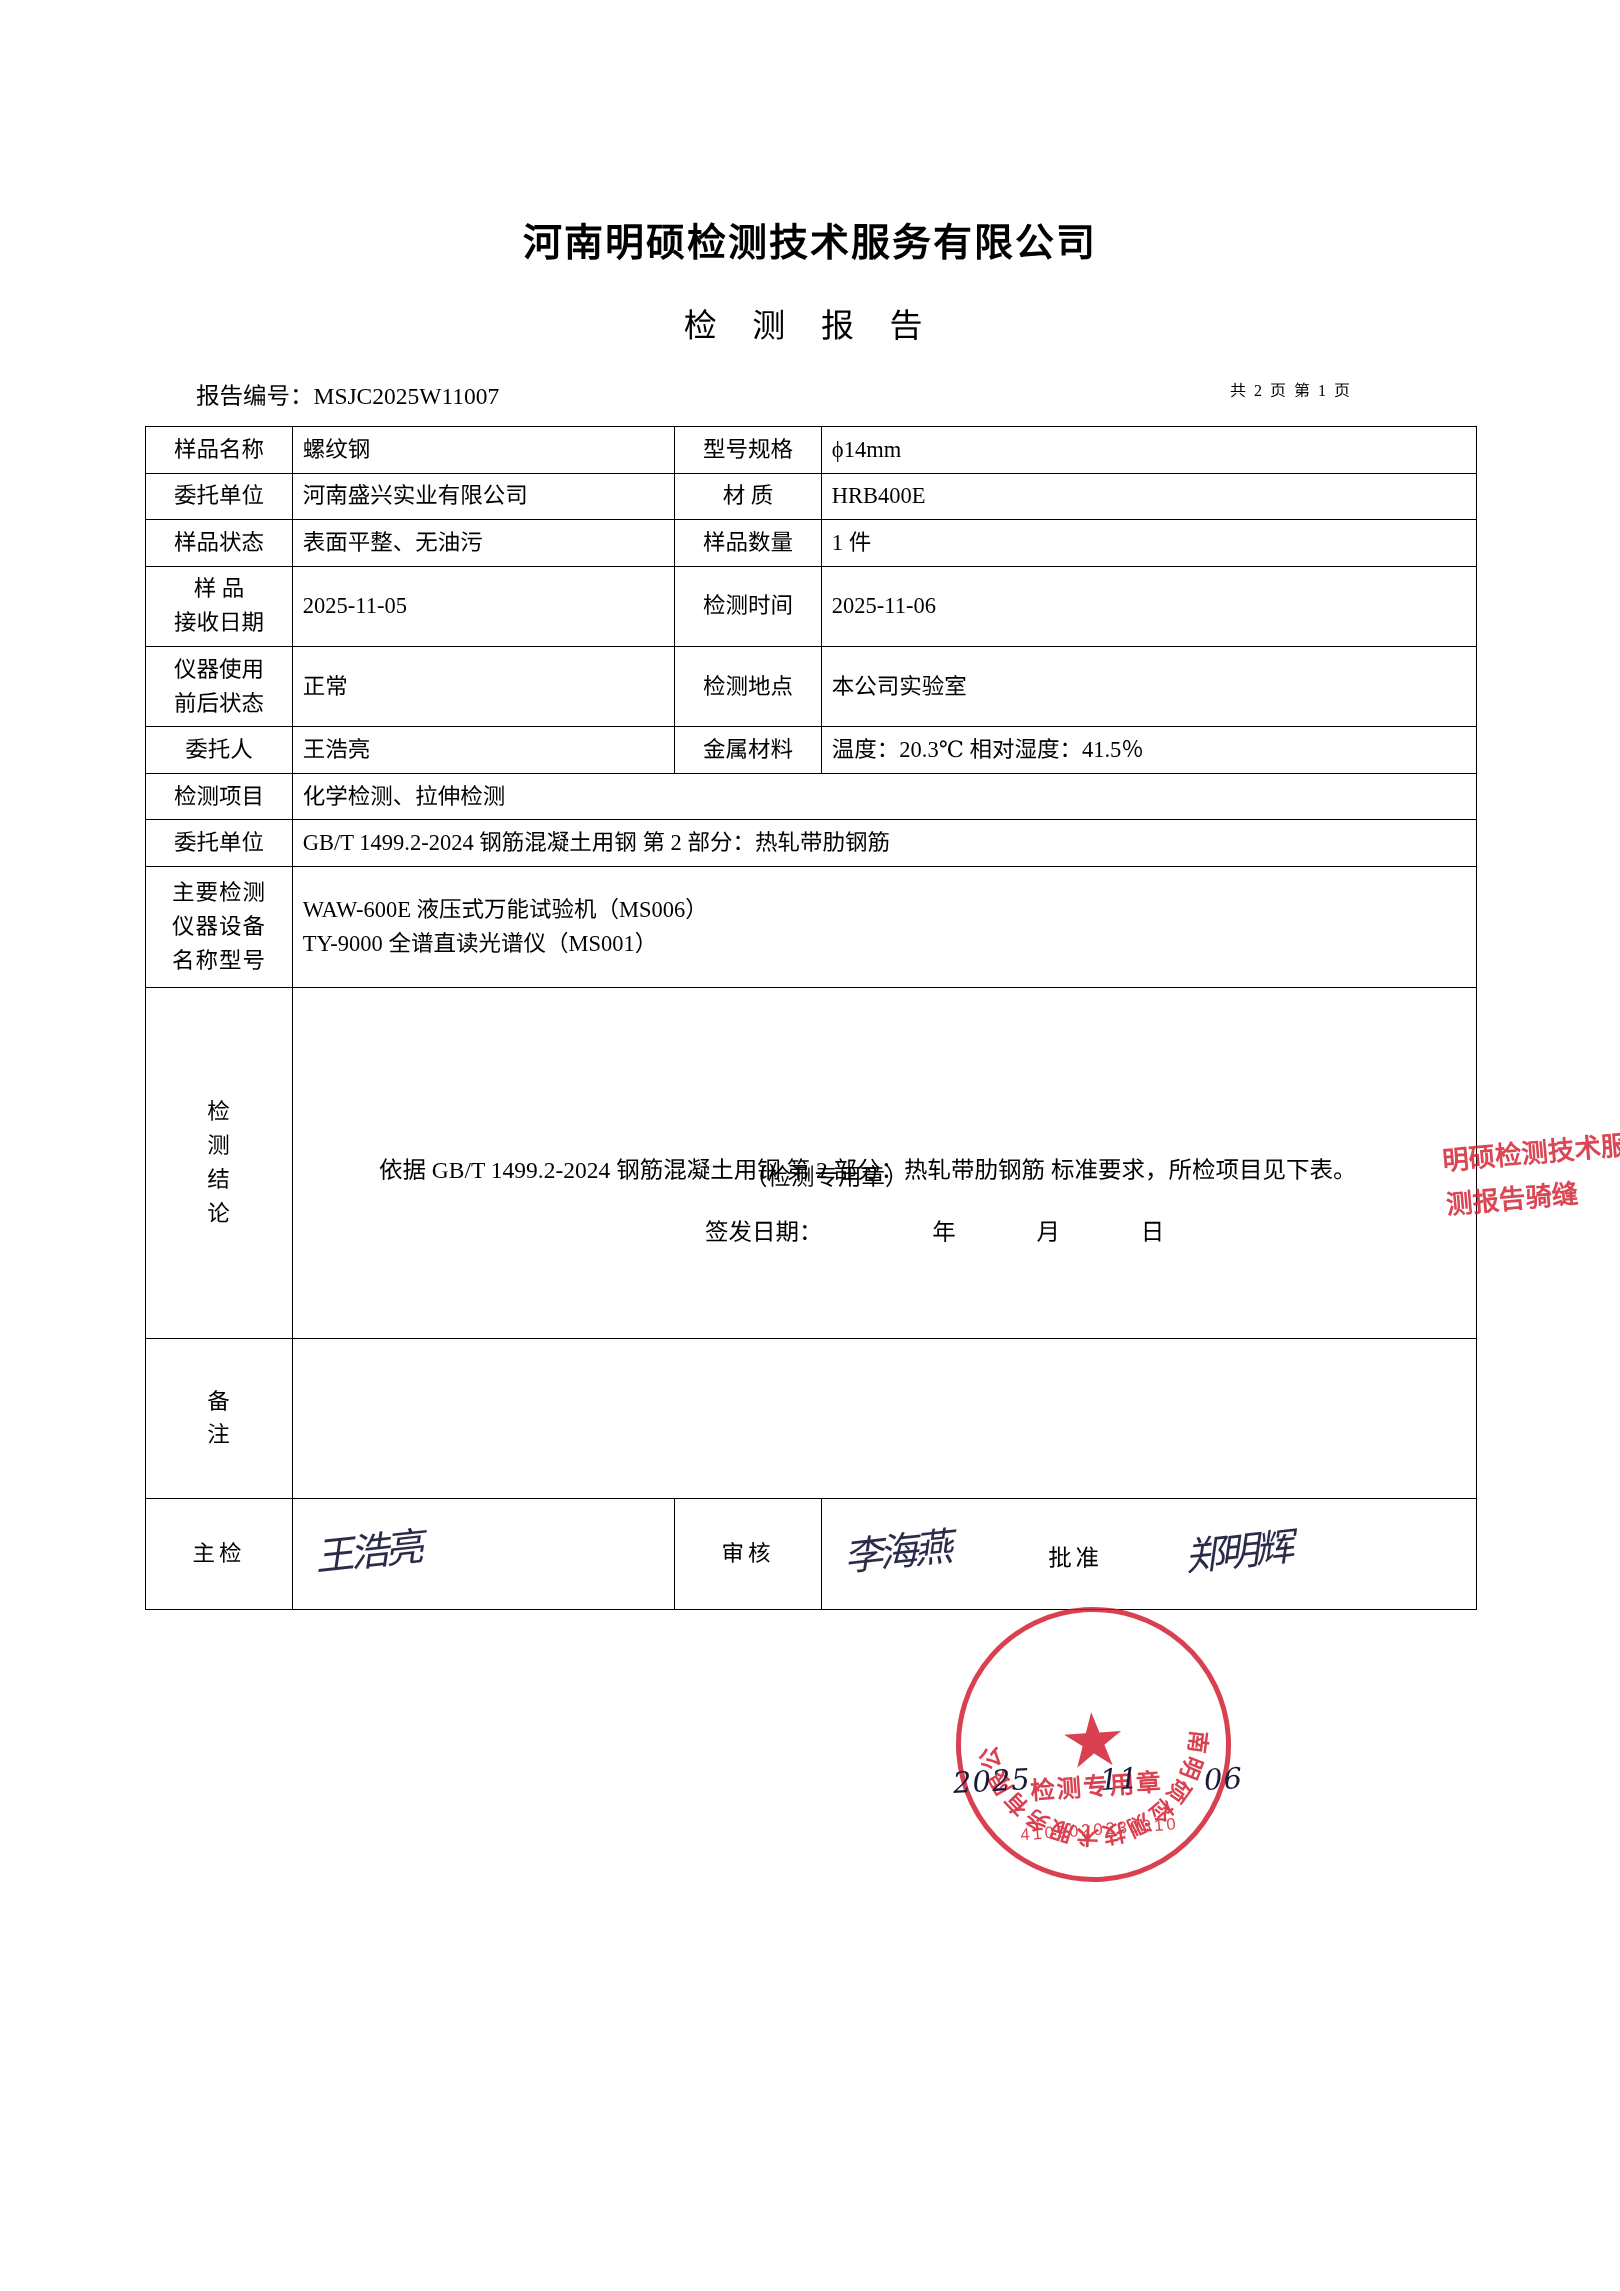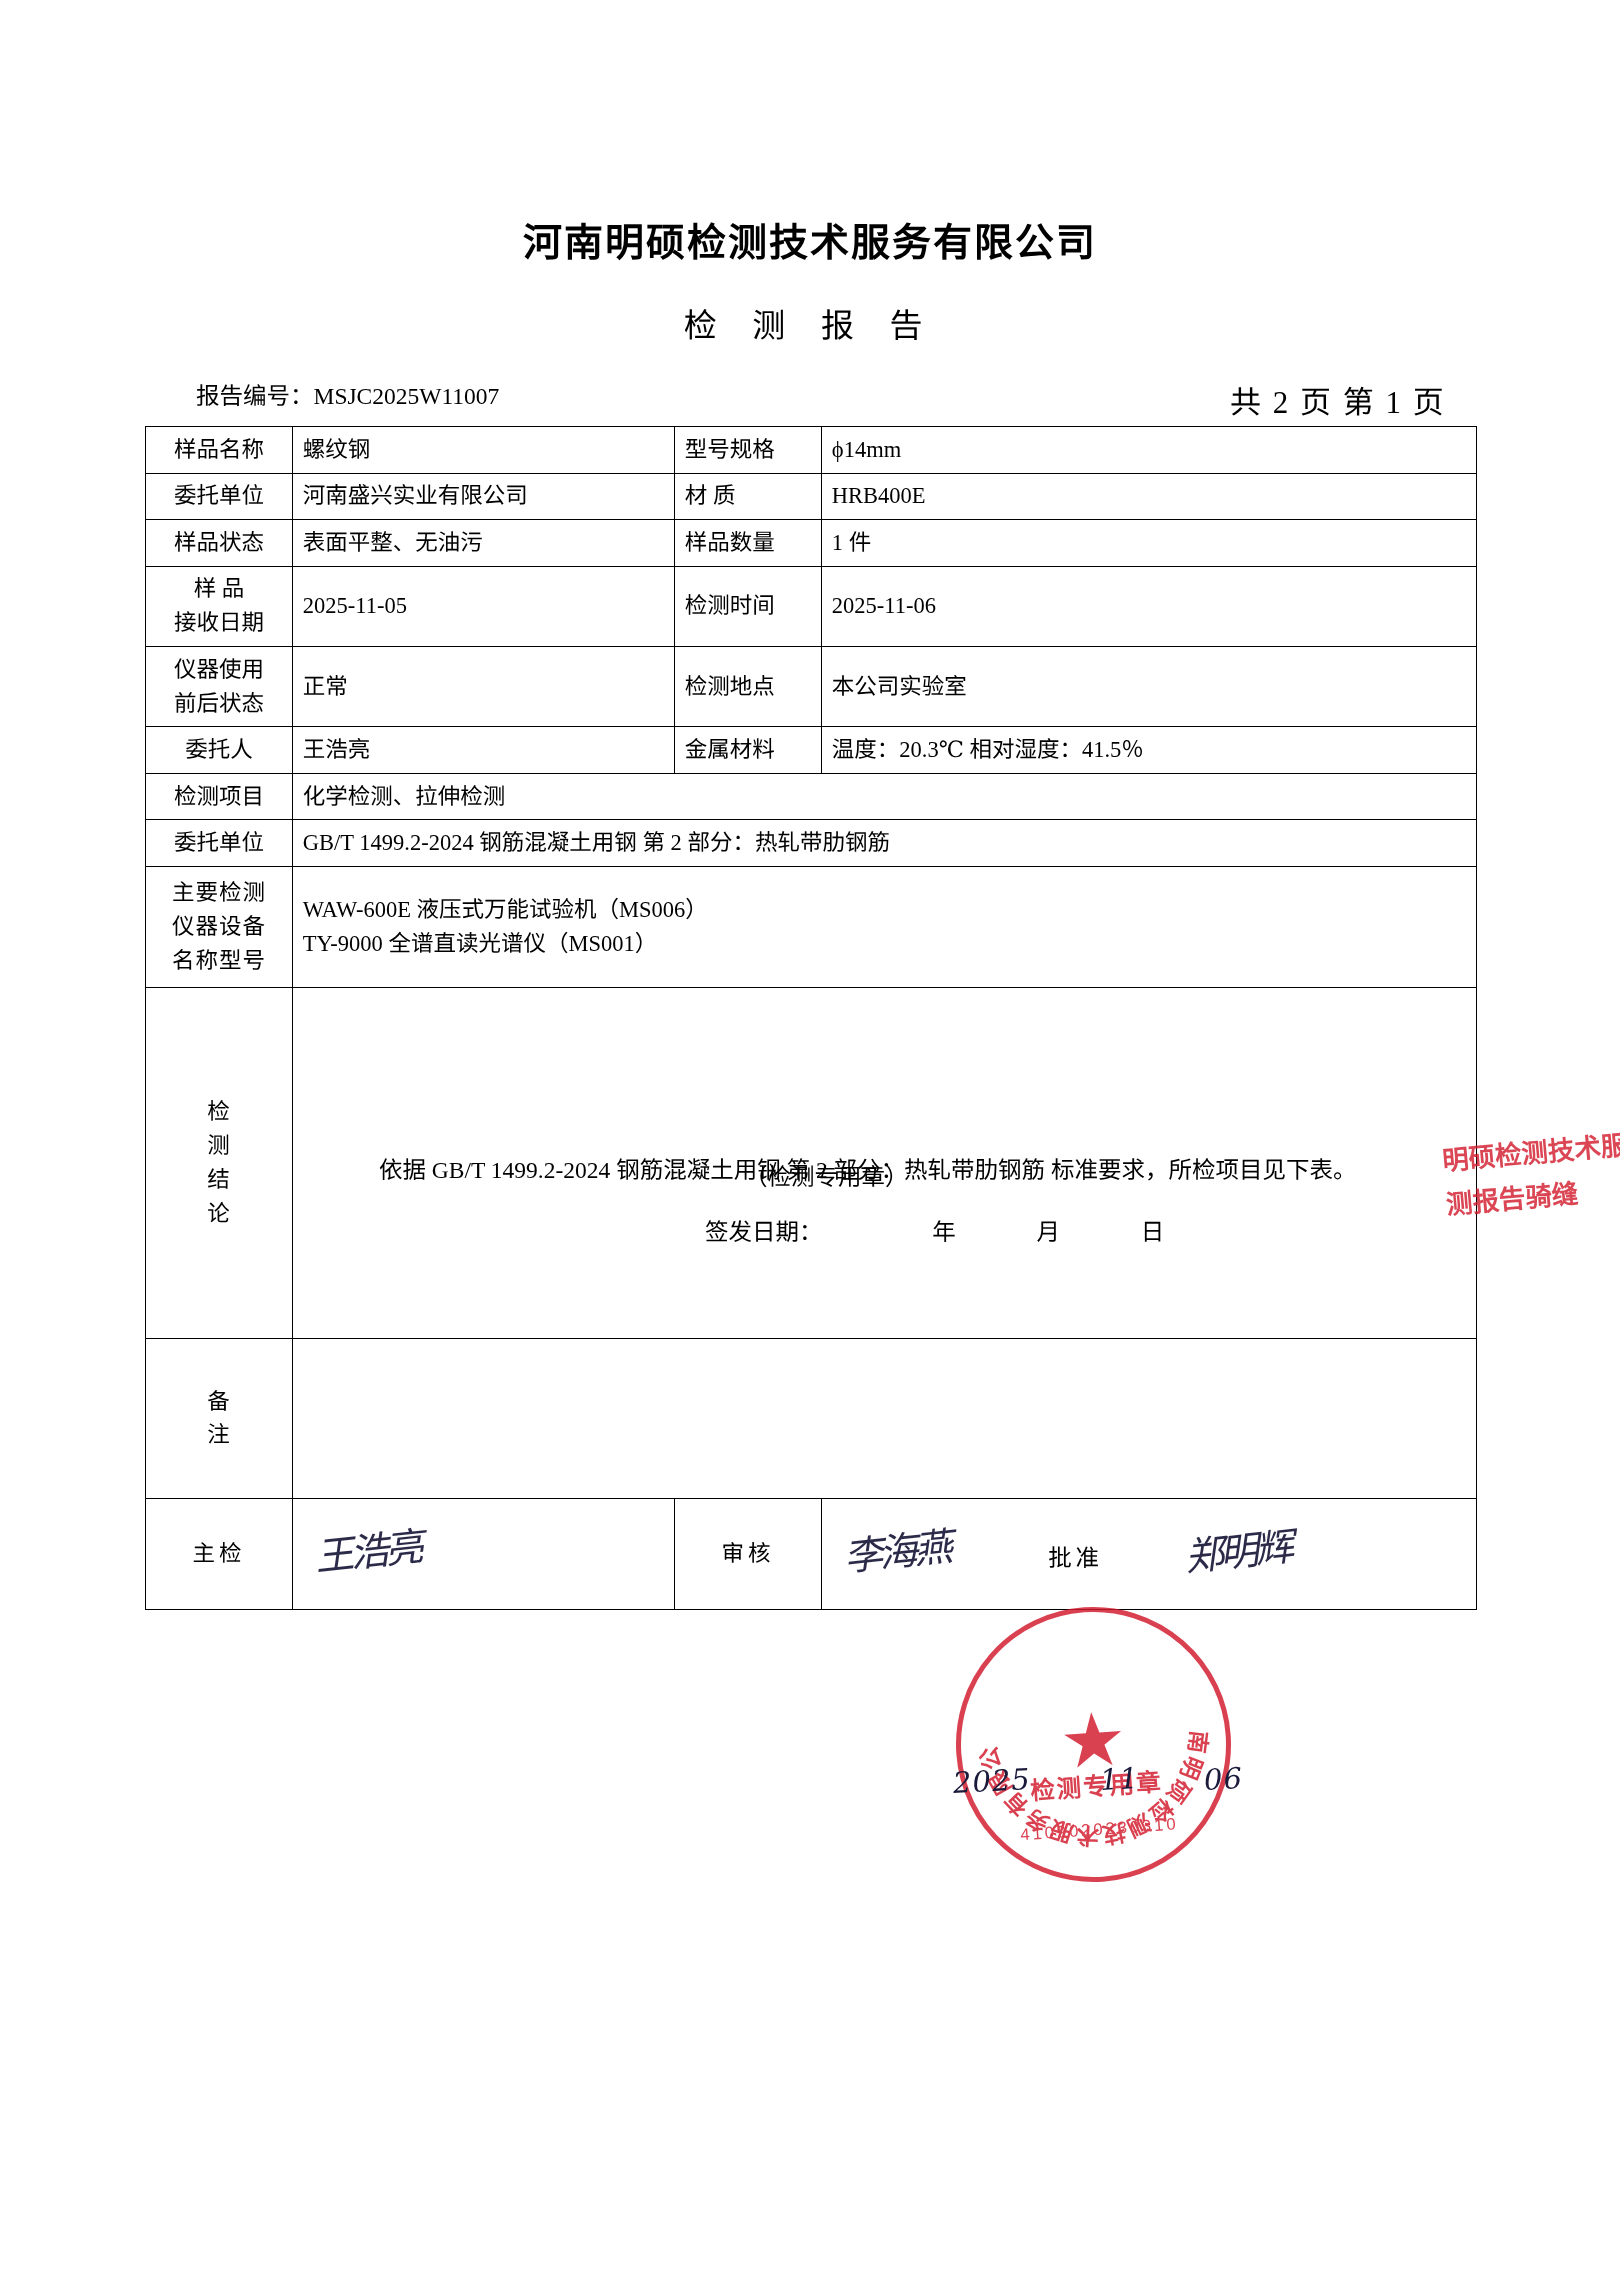--- a/index.html
+++ b/index.html
@@ -44,21 +44,21 @@
   .report-no {
     position: absolute;
     top: 377px;
     left: 196px;
     font-size: 23.5px;
   }
   .page-no {
     position: absolute;
     top: 377px;
     left: 1230px;
-    font-size: 31px;
+    font-size: 16px;
     letter-spacing: 2px;
   }
 
   table.main {
     position: absolute;
     top: 426px;
     left: 145px;
     width: 1331px;
     border-collapse: collapse;
     table-layout: fixed;
@@ -69,21 +69,21 @@
     padding: 5.9px 9.8px;
     vertical-align: middle;
     line-height: 1.5;
   }
   td.lbl {
     text-align: center;
     width: 147px;
     white-space: pre-line;
   }
   td.lbl2 {
-    text-align: left;
+    text-align: center;
     width: 147px;
     white-space: pre-line;
     border-radius: 30px;
   }
   td.val {
     text-align: left;
     padding-left: 15.7px;
   }
   .row-h {
     height: 46px;

